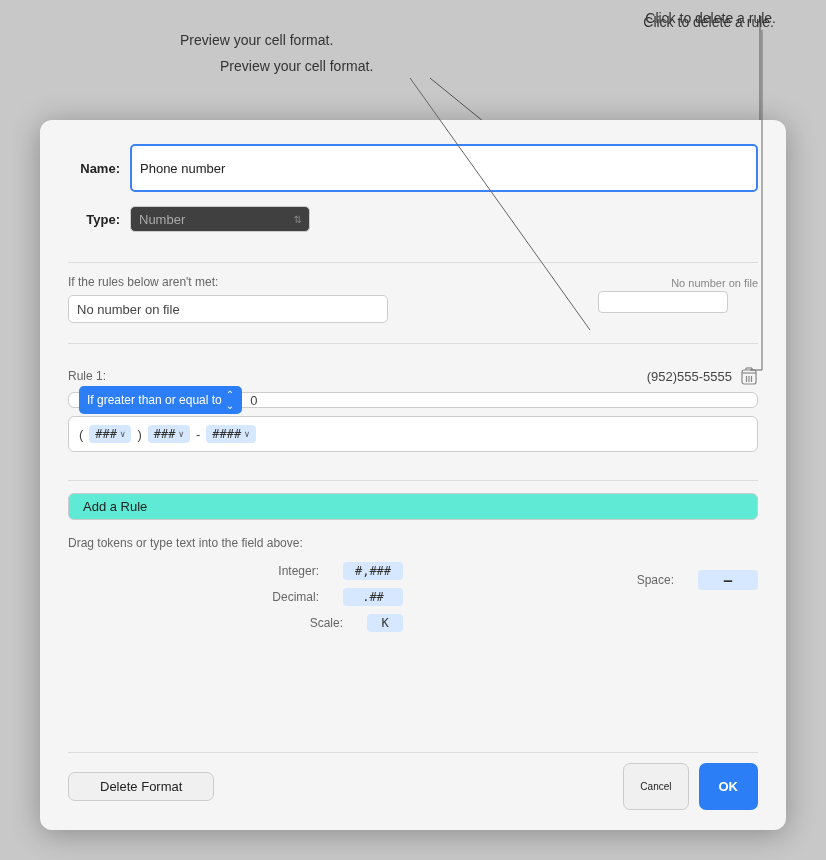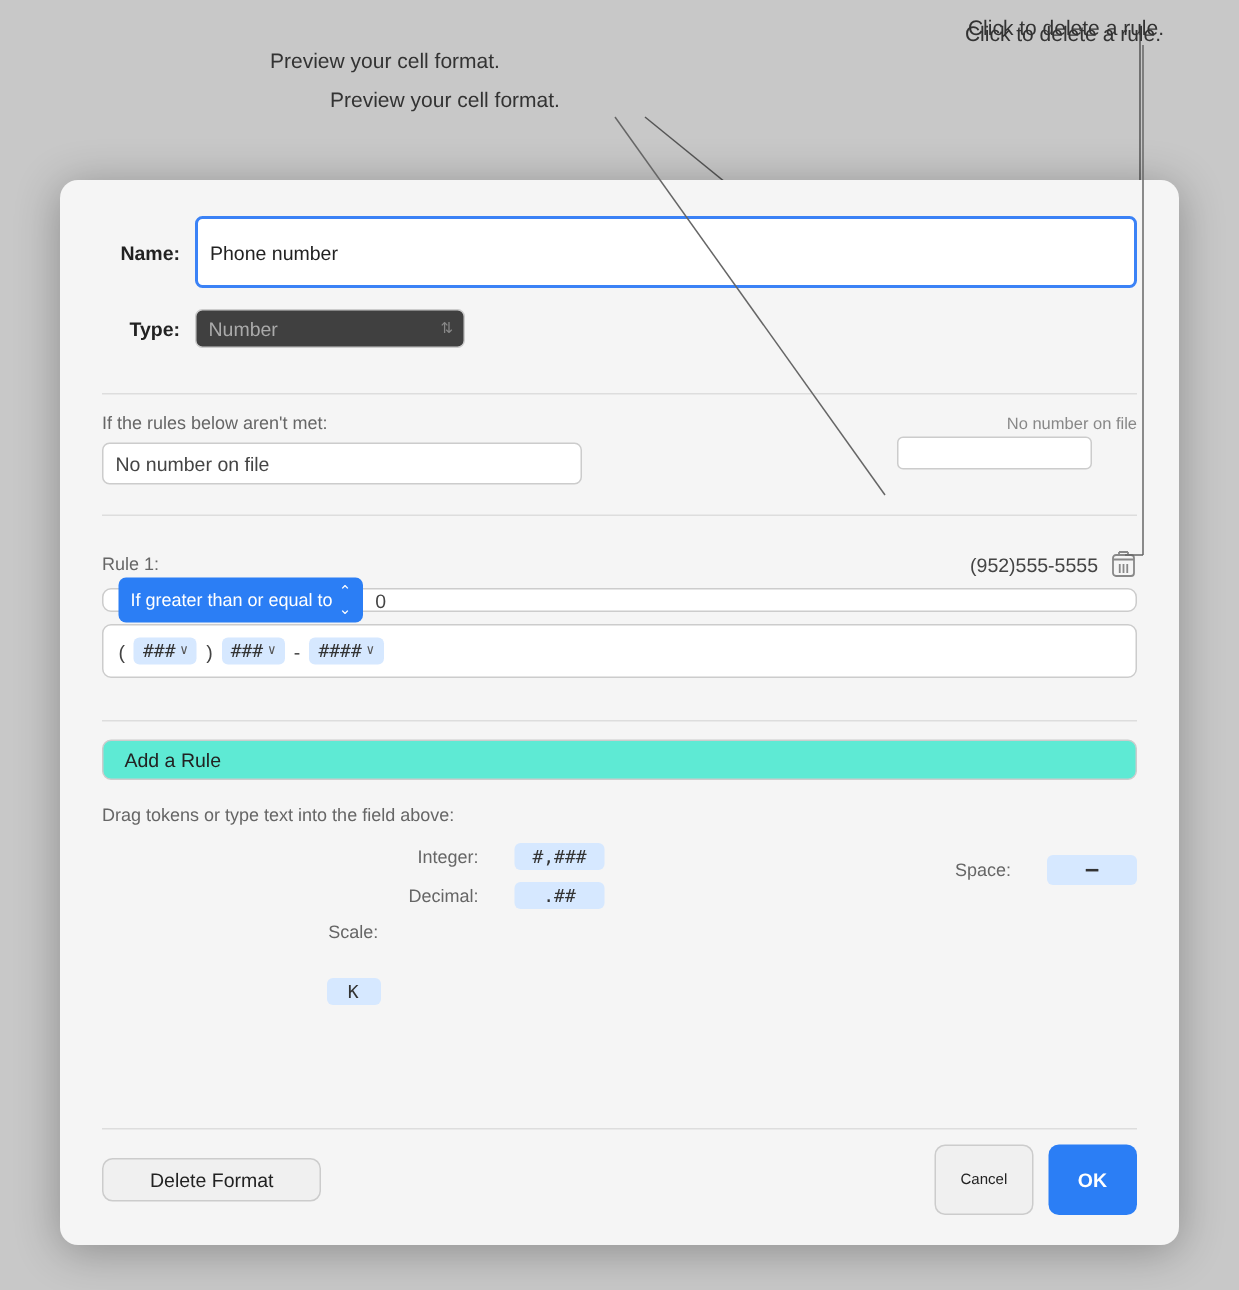--- a/index.html
+++ b/index.html
@@ -479,21 +479,21 @@
         <div class="token-chip">
           <span>#,###</span>
         </div>
       </div>
       <div class="token-row" style="margin-top:8px;">
         <span class="token-row-label">Decimal:</span>
         <div class="token-chip">
           <span>.##</span>
         </div>
       </div>
-      <div class="token-row" style="margin-top:8px;flex-direction:column;">
+      <div class="token-row" style="margin-top:8px;">
         <span class="token-row-label">Scale:</span>
         <div class="token-chip k">
           <span>K</span>
         </div>
       </div>
     </div>
 
     <div>
       <div class="token-row" style="margin-top:8px;">
         <span class="token-row-label">Space:</span>

